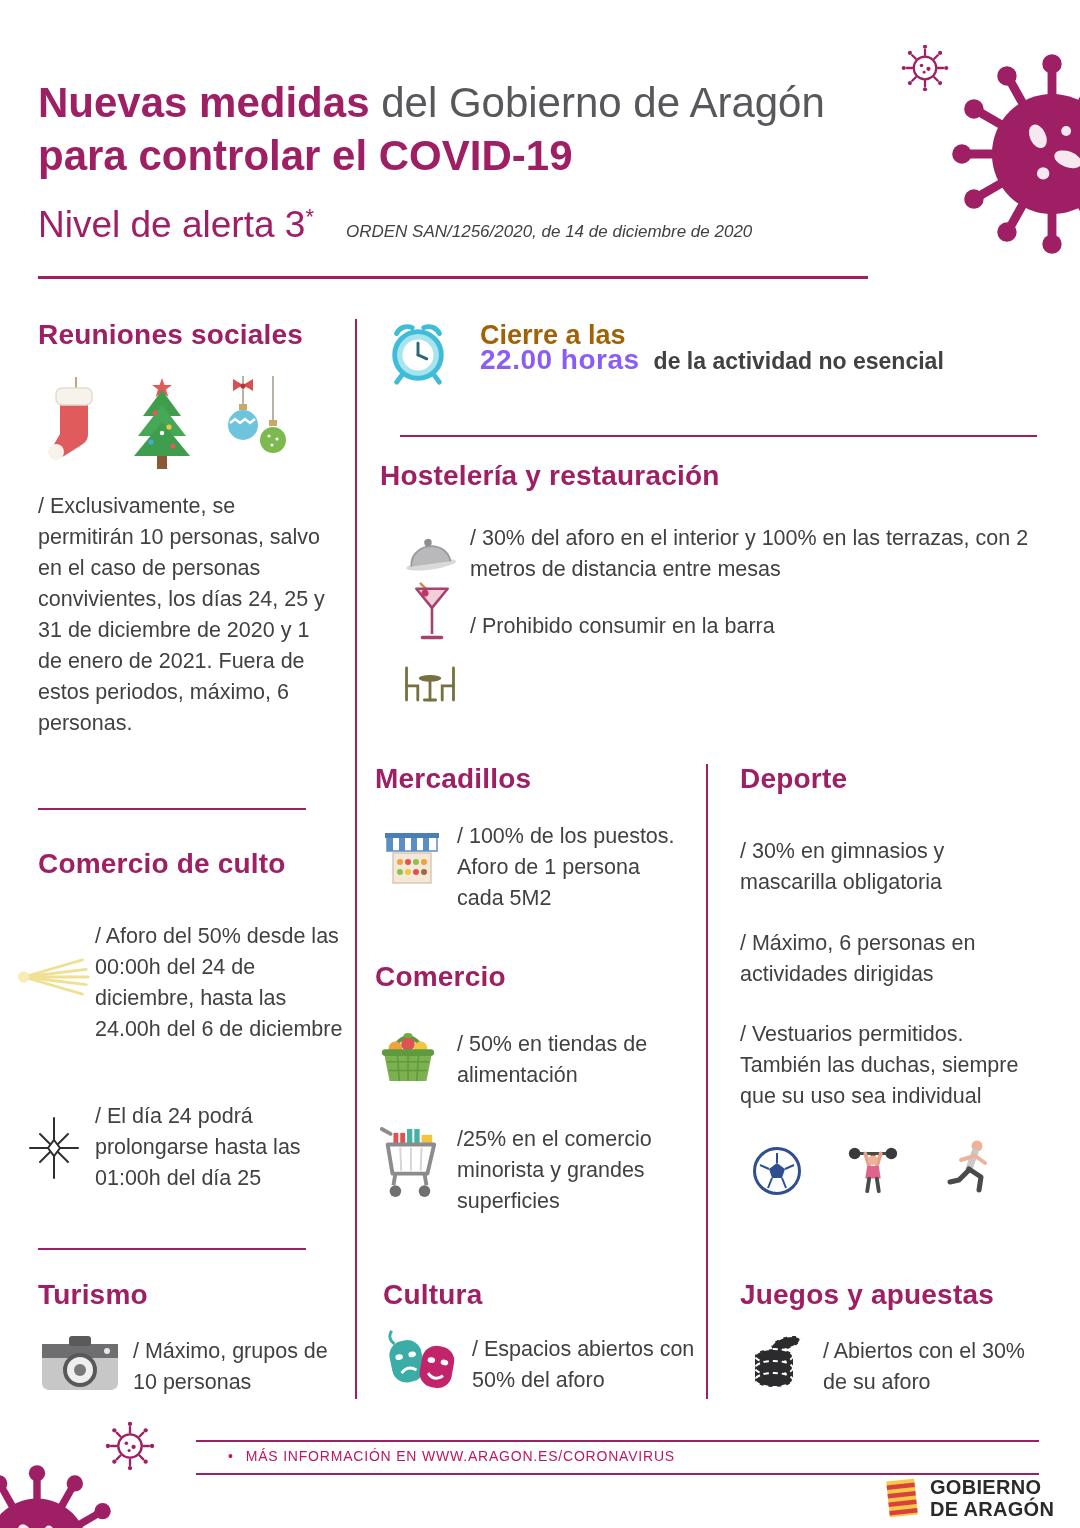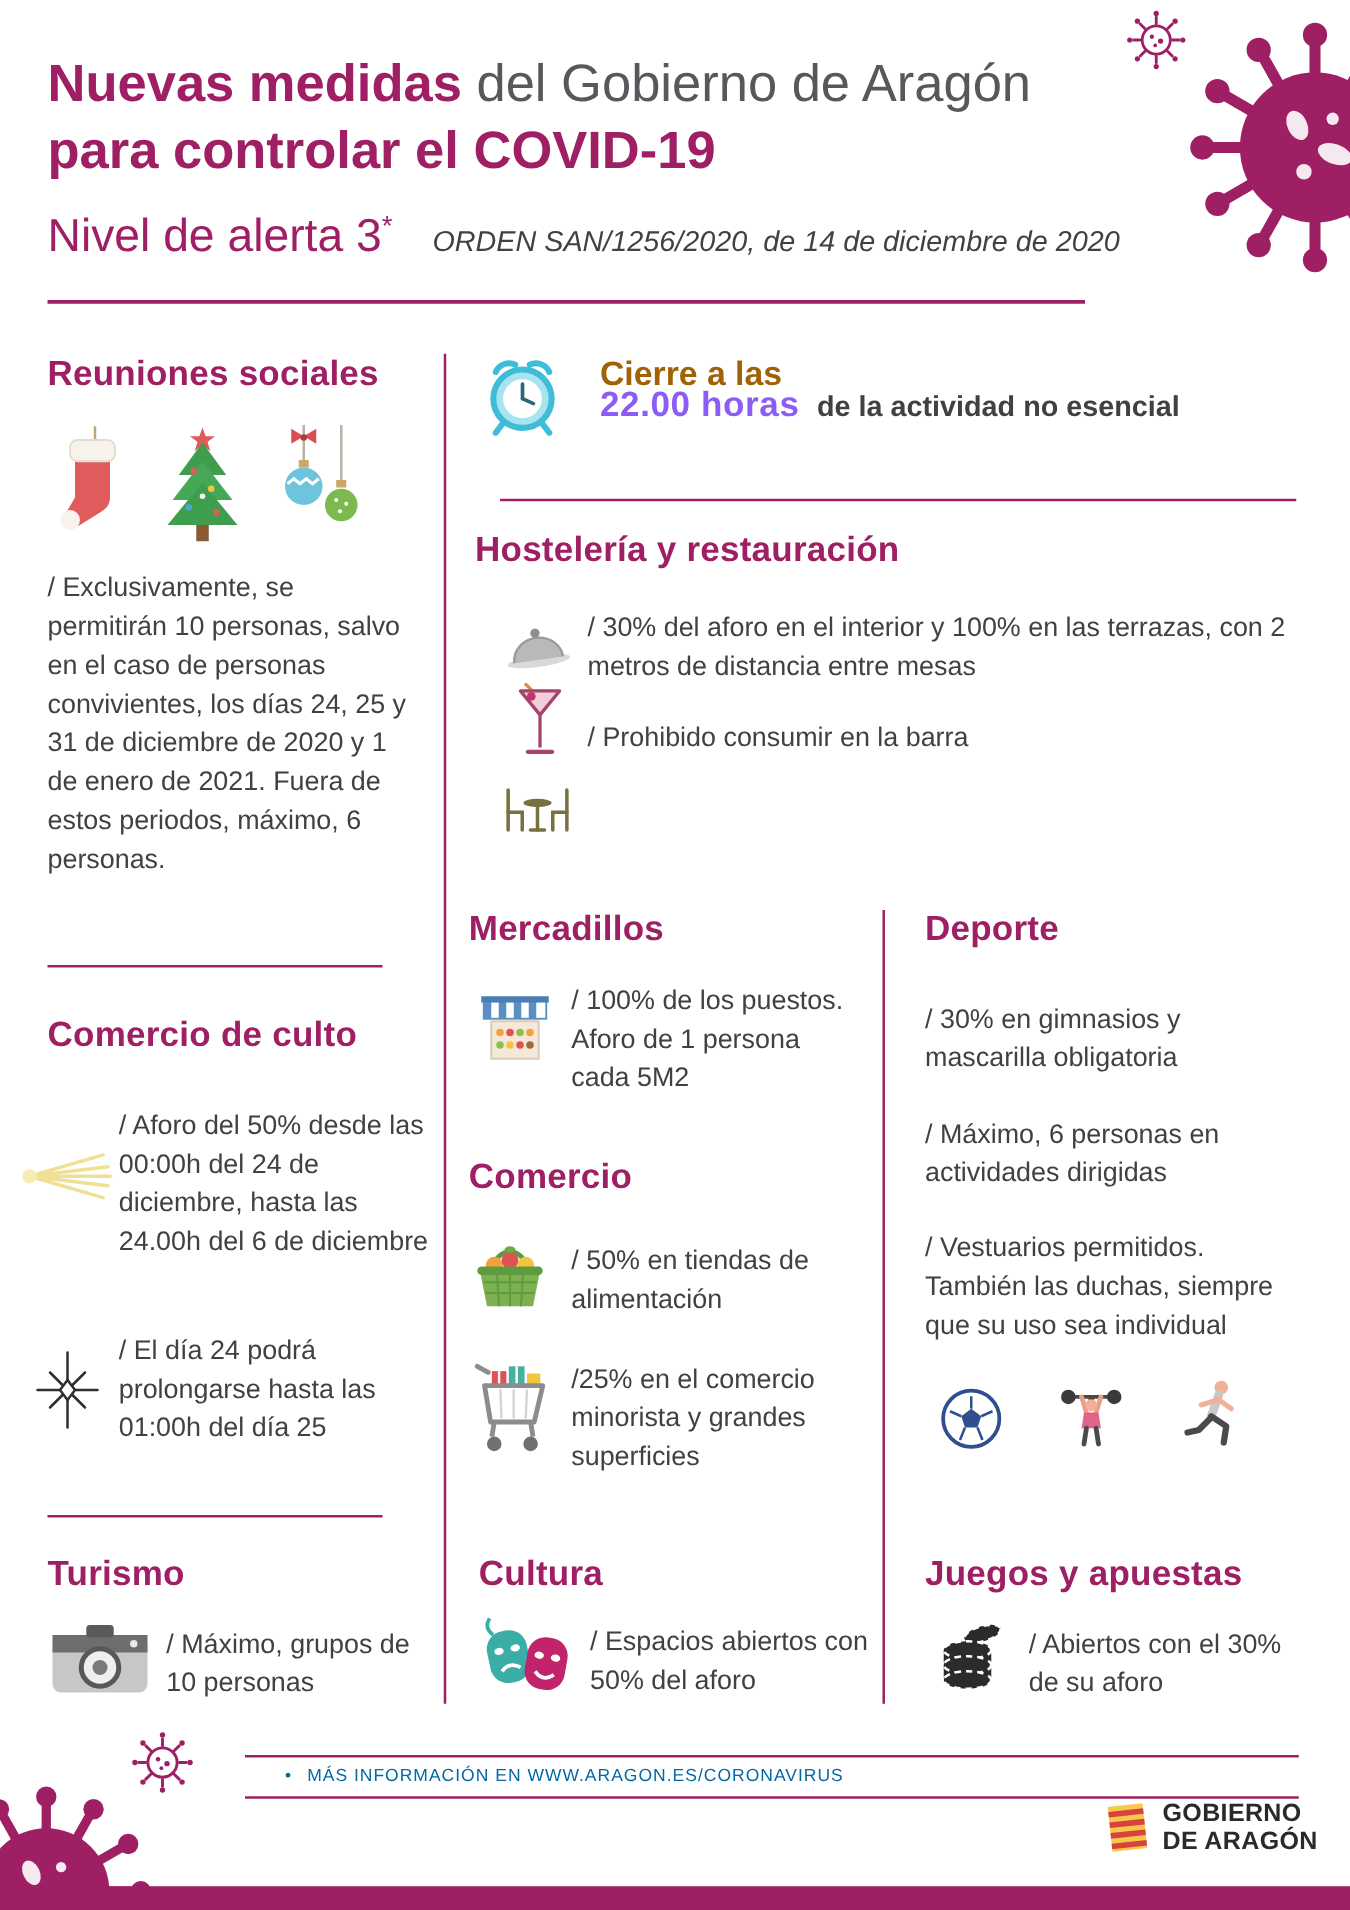--- a/index.html
+++ b/index.html
@@ -2,51 +2,51 @@
 <html><head>
 <meta charset="utf-8">
 <style>
   * { margin:0; padding:0; box-sizing:border-box; }
   body { margin:0; background:#ffffff; }
   .page {
     position:relative; width:1080px; height:1528px; background:#ffffff;
     overflow:hidden; font-family:"Liberation Sans","DejaVu Sans",sans-serif;
     color:#414042;
   }
-  .abs { position:absolute; }
+  .abs { position:absolute;margin-top:36px; }
   .abs svg, .icn svg { width:100%; height:100%; display:block; }
   .b { font-weight:normal; }
   .mag { color:#9e1f63; }
   .gray { color:#57585b; }
 
   .title { left:38px; top:40px; width:800px; font-size:42px; line-height:53px; }
   .title .mag { font-weight:bold; }
 
   .alert-row { left:38px; top:168px; display:flex; align-items:baseline; gap:32px; }
   .alert { font-size:37px; color:#9e1f63; }
   .ast { font-size:22px; position:relative; top:-13px; }
-  .order { font-size:23px; font-style:italic; color:#414042; }
+  .order { font-size:17px; font-style:italic; color:#414042; }
 
   .hr { background:#9e1f63; height:2px; }
   .vr { background:#9e1f63; width:2px; }
   .header-rule { left:38px; top:240px; width:830px; height:3px; }
 
   .sec { font-size:28px; font-weight:bold; color:#9e1f63; letter-spacing:0.2px; }
   .body-text { font-size:21.5px; line-height:31px; color:#414042; }
 
   .cierre-intro { font-size:27px; font-weight:bold; color:#a16207; }
   .cierre-line { display:flex; align-items:baseline; gap:14px; }
   .cierre-time { font-size:28px; font-weight:bold; color:#8b5cf6; letter-spacing:0.5px; }
   .cierre-suffix { font-size:23px; font-weight:bold; color:#414042; }
 
   .icons-row { display:flex; align-items:flex-end; gap:22px; }
   .sports-row { display:flex; align-items:flex-end; gap:42px; }
   .icn { display:block; }
 
-  .info-line { font-size:14px; letter-spacing:0.8px; color:#0369a1; white-space:nowrap; }
+  .info-line { font-size:14px; letter-spacing:0.8px; color:#be185d; white-space:nowrap; }
   .bullet { margin-right:12px; }
 
   .logo { display:flex; align-items:center; gap:10px; }
   .logo-text { font-size:20px; font-weight:bold; color:#2a2a2c; line-height:22px; letter-spacing:0.3px; }
   .lt { display:block; }
   .footer-bar { background:#9e1f63; }
 </style>
 </head>
 <body>
 

